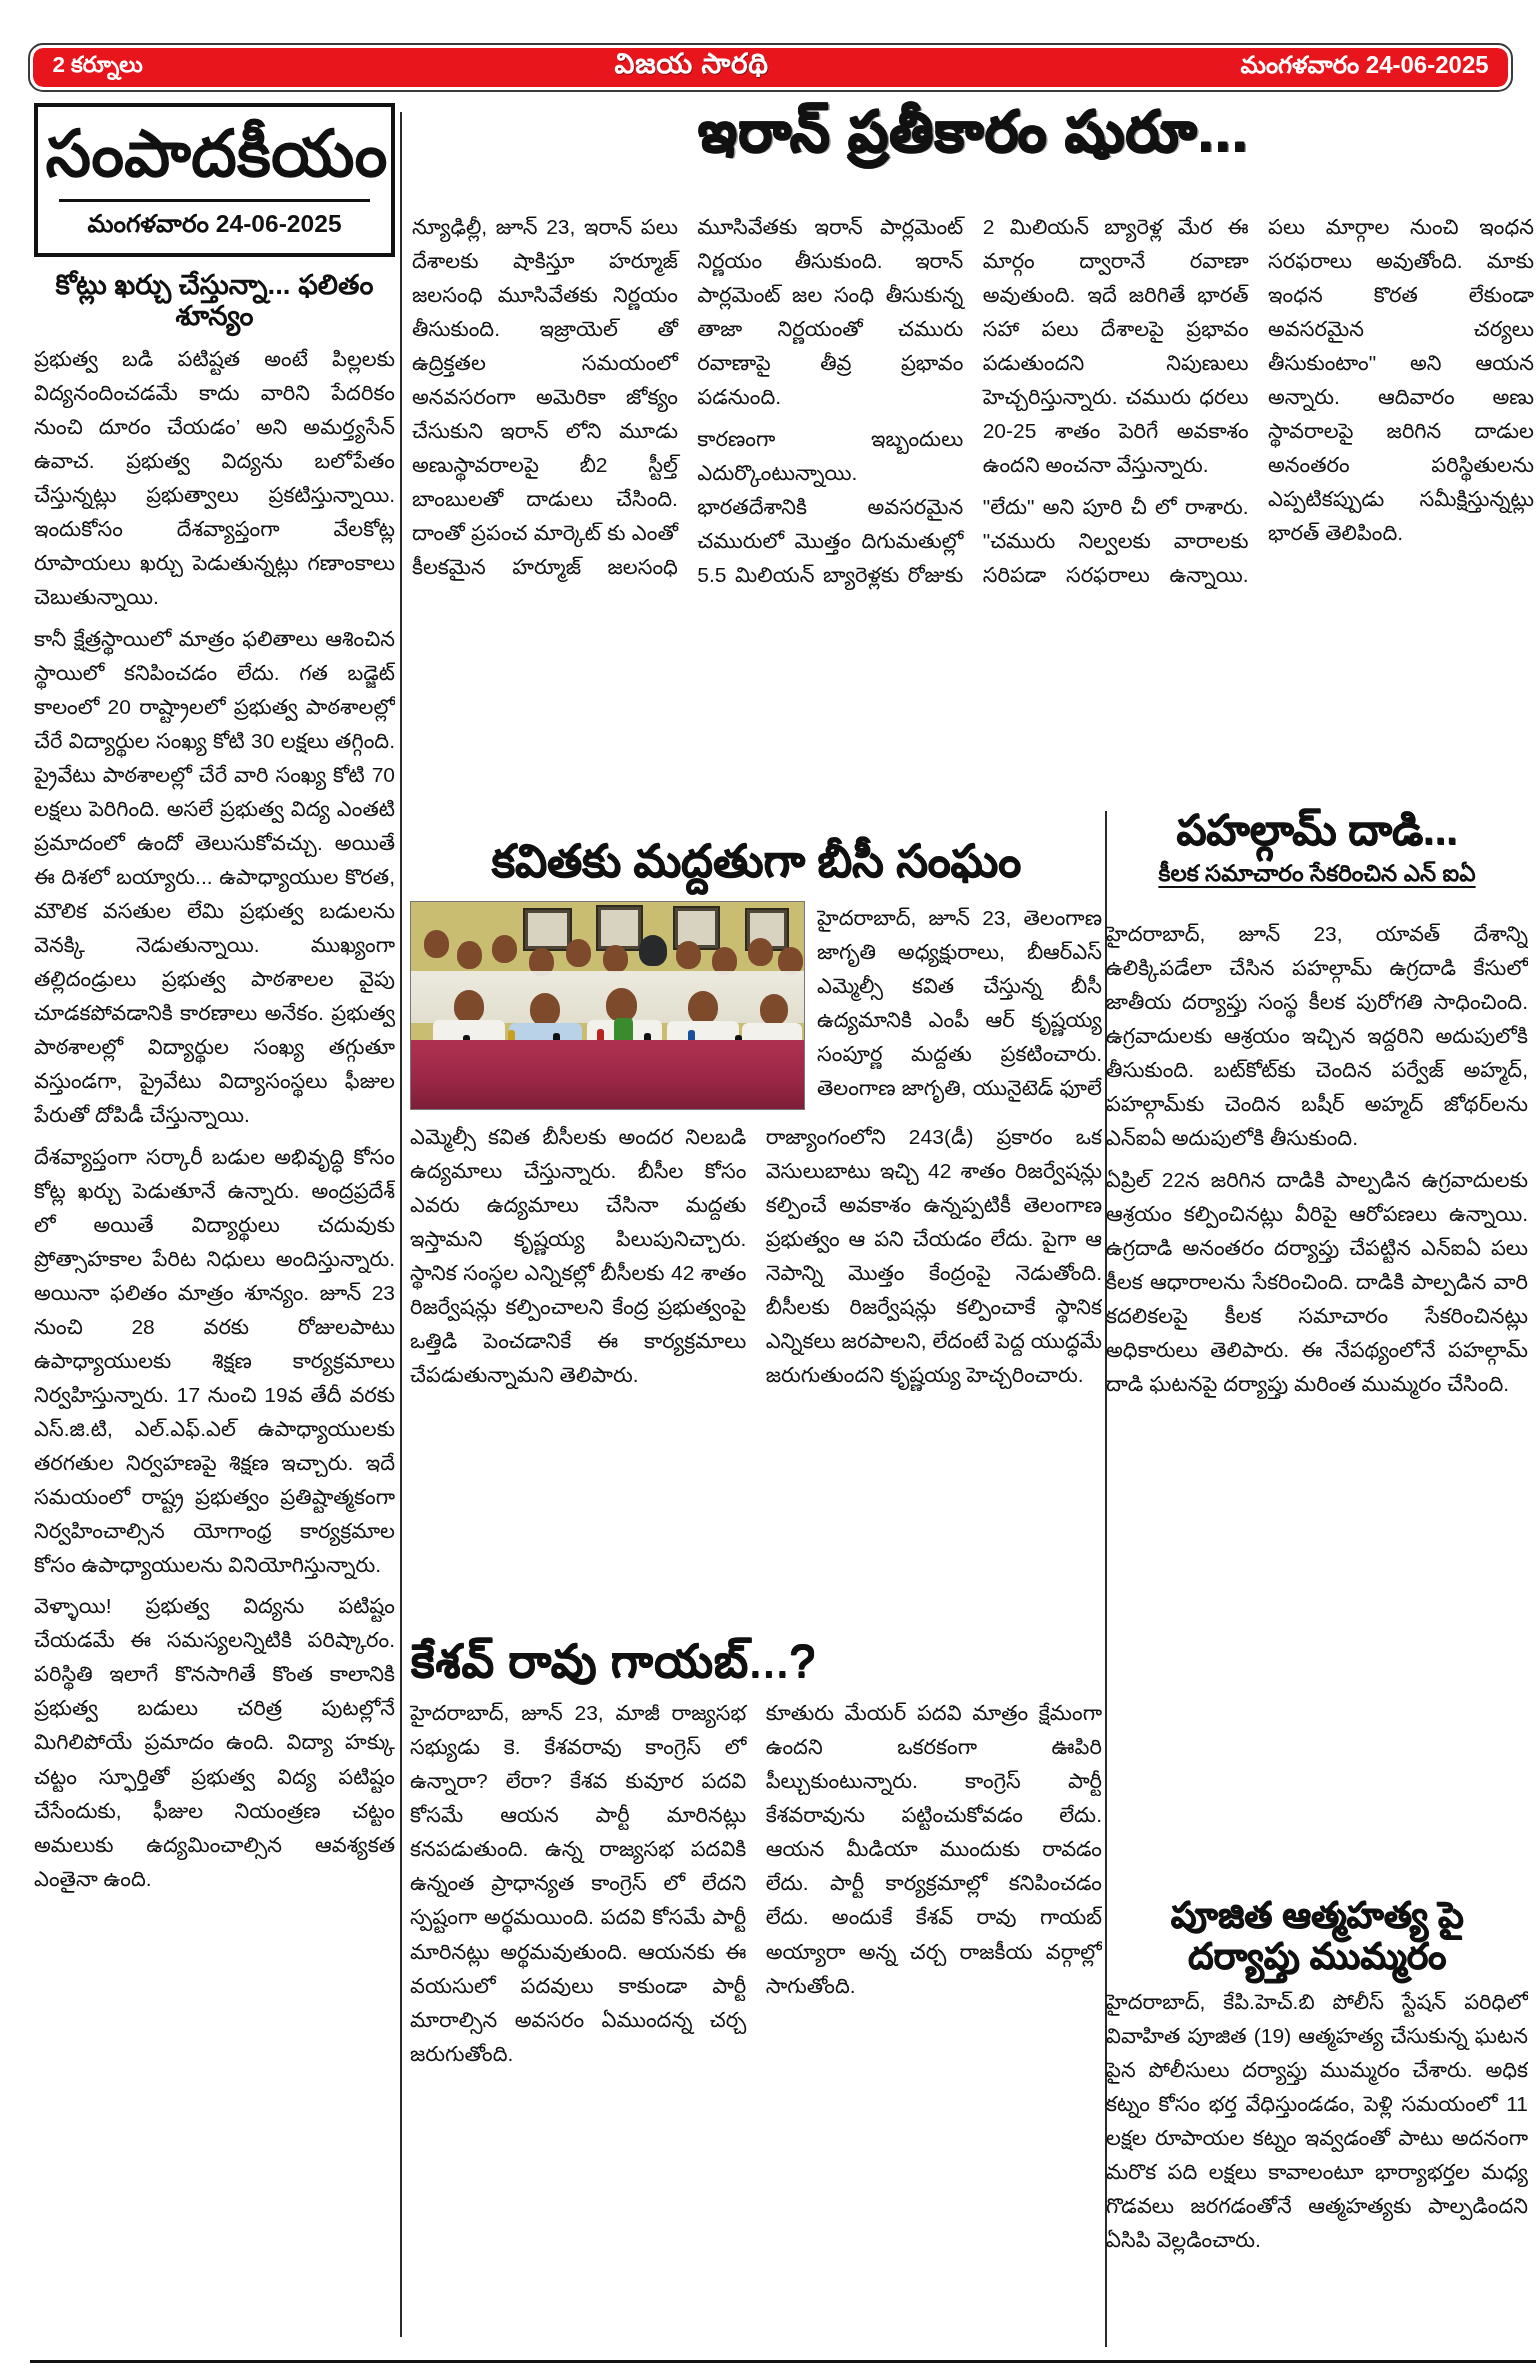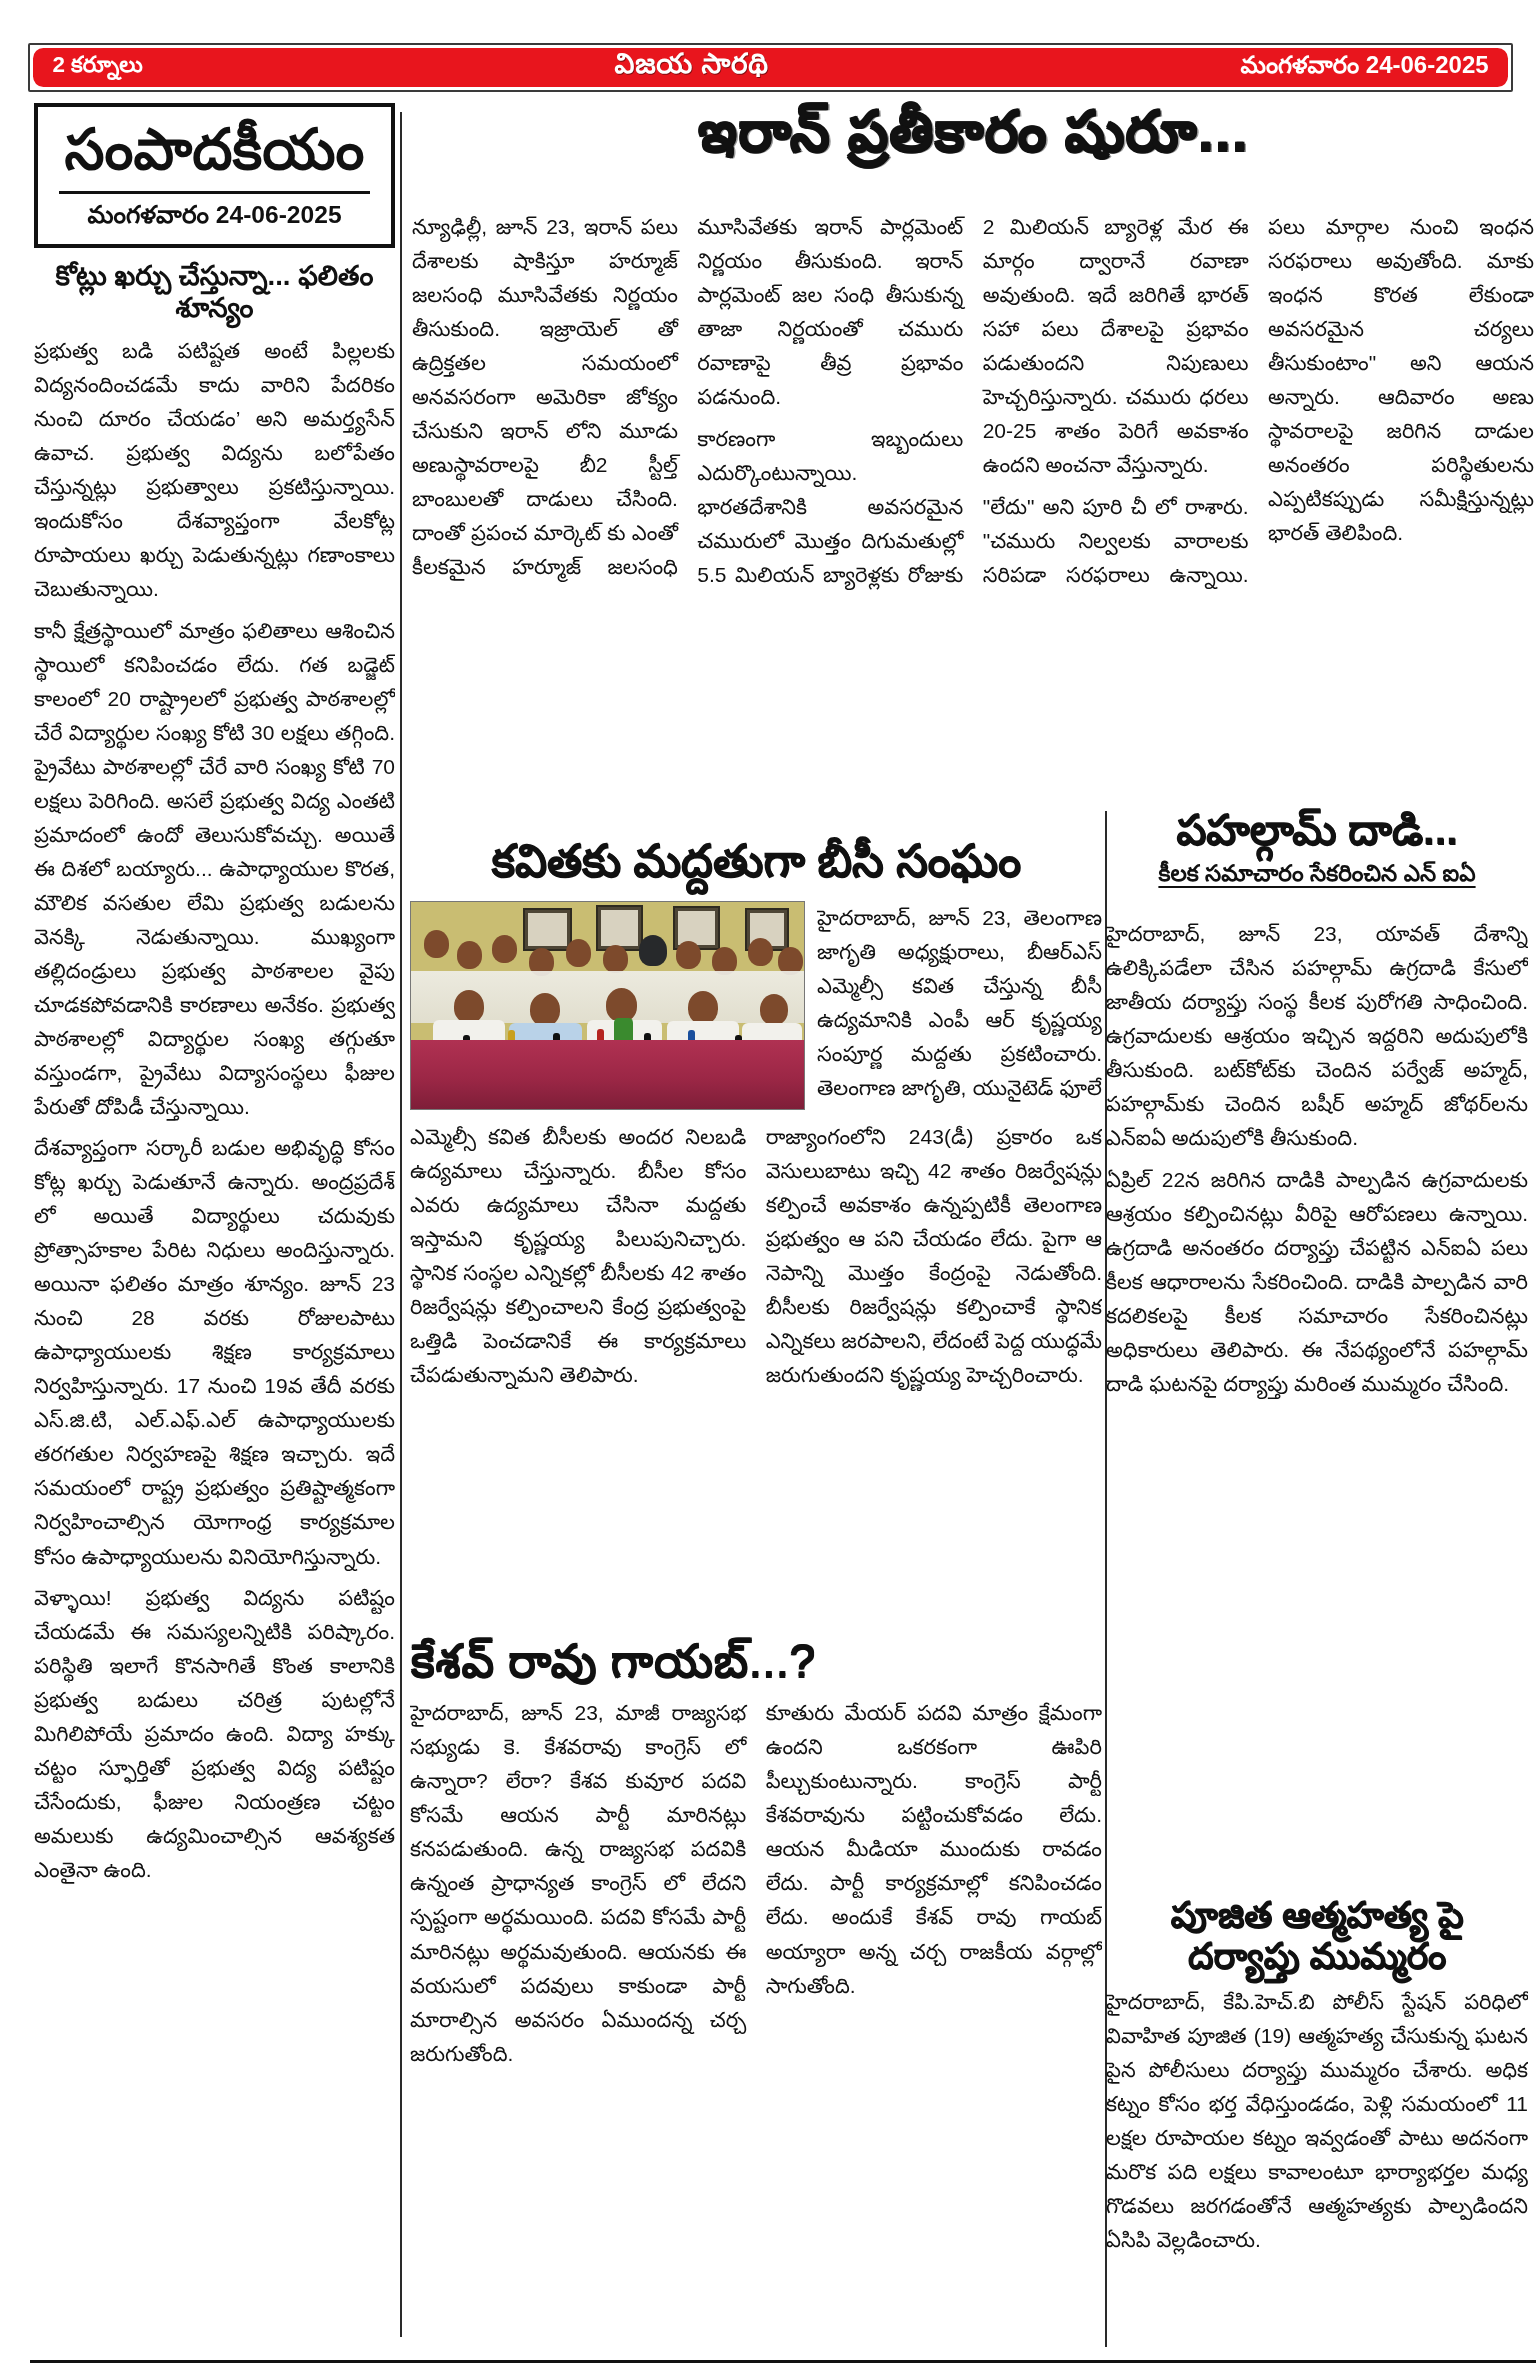--- a/index.html
+++ b/index.html
@@ -3,37 +3,37 @@
 <meta charset="utf-8">
 <style>
   html,body{margin:0;padding:0;}
   body{
     width:1541px;height:2377px;position:relative;background:#ffffff;
     font-family:"Liberation Sans",sans-serif;color:#111;
   }
   
   .masthead-wrap{
     position:absolute;left:28px;top:43px;width:1485px;height:49px;
-    border:2.2px solid #3a3a3a;border-radius:2px;background:#fff;padding:3px;
+    border:2.2px solid #3a3a3a;border-radius:15px;background:#fff;padding:3px;
     box-sizing:border-box;
   }
   .masthead-bar{
     width:100%;height:100%;background:#e8151d;border-radius:10.4px;
     display:flex;align-items:center;justify-content:space-between;
     padding:0 19.4px;box-sizing:border-box;color:#fff;font-weight:bold;
   }
   .masthead-left{font-size:22.4px;}
   .masthead-center{font-size:28px;letter-spacing:0.7px;text-shadow:0.7px 0.7px 0 #7e0c10;}
   .masthead-right{font-size:24px;}
   
   .editorial{position:absolute;left:34px;top:103px;width:361px;}
   .ed-box{
     border:4.5px solid #111;padding:13.4px 7.5px 9px;box-sizing:border-box;text-align:center;
   }
-  .ed-box-title{font-size:57px;font-weight:bold;line-height:1.05;}
+  .ed-box-title{font-size:65px;font-weight:bold;line-height:1.05;}
   .ed-box-rule{height:3px;background:#111;margin:10.4px 13.4px 7.5px;}
   .ed-box-date{font-size:24.6px;font-weight:bold;}
   .ed-headline{
     margin-top:12px;text-align:center;font-size:27.6px;font-weight:bold;line-height:1.15;
   }
   .ed-body{margin-top:10.4px;height:1961px;overflow:hidden;}
   .body-text{font-size:21px;line-height:1.62;text-align:justify;}
   .body-text p{margin:0 0 7.5px 0;text-indent:0;}
   
   .vrule{position:absolute;width:1.5px;background:#2a2a2a;}

